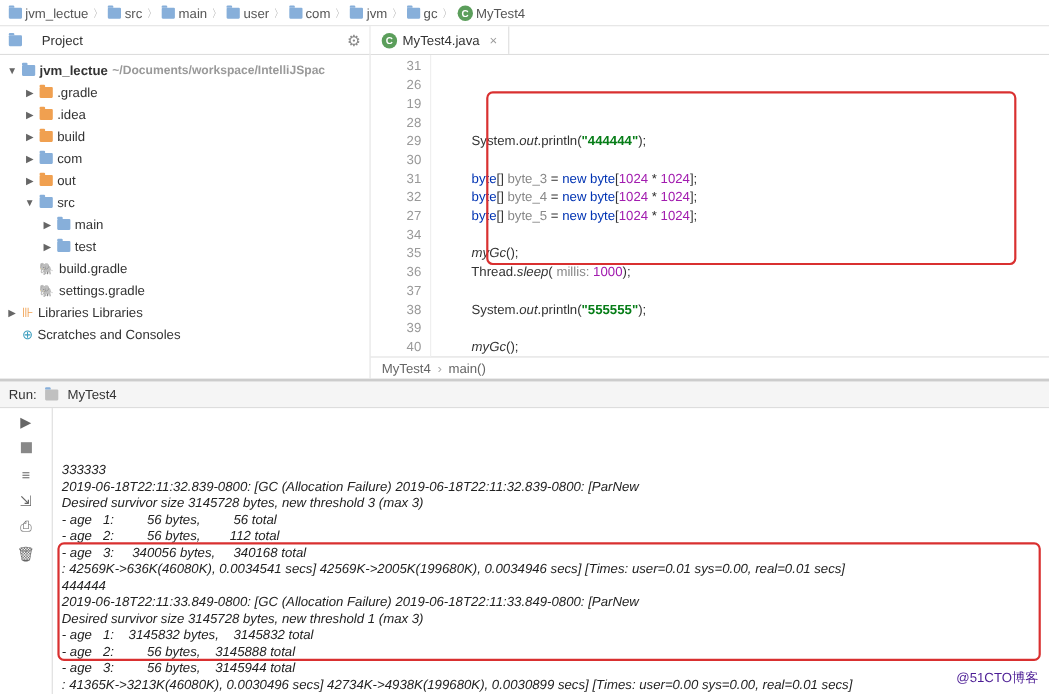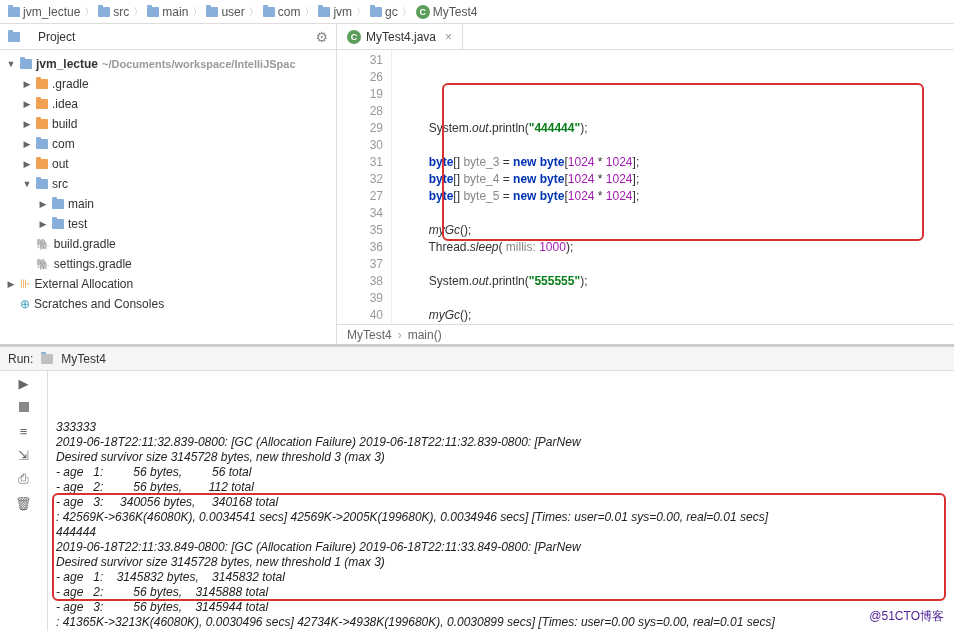--- a/index.html
+++ b/index.html
@@ -23,21 +23,21 @@
 .tree-hint { color: #999; font-size: 11px; font-weight: bold; }
 .indent-1 { padding-left: 22px; } .indent-2 { padding-left: 38px; }
 .editor-panel { flex: 1; background: #fff; display: flex; flex-direction: column; }
 .tab-bar { height: 26px; border-bottom: 1px solid #ddd; display: flex; align-items: center; }
 .tab { height: 100%; padding: 0 10px; display: flex; align-items: center; gap: 5px; border-right: 1px solid #ddd; background: #fff; }
 .tab.active { background: #fff; }
 .editor-body { flex: 1; display: flex; overflow: hidden; position: relative; }
 .gutter { width: 55px; background: #fff; border-right: 1px solid #eee; text-align: right; padding: 2px 8px 2px 0; color: #999; font-family: "Menlo", "Consolas", monospace; font-size: 12px; line-height: 17px; }
 .code { flex: 1; padding: 2px 0 2px 10px; font-family: "Menlo", "Consolas", monospace; font-size: 12px; line-height: 17px; white-space: pre; position: relative; }
 .code-box { position: absolute; border: 2px solid #d93030; border-radius: 6px; left: 50px; right: 30px; }
-.kw { color: #0033b3; font-weight: bold; }
+.kw { color: #0033b3; font-weight: normal; }
 .str { color: #067d17; font-weight: bold; }
 .num { color: #a21caf; }
 .static { font-style: italic; color: #333; }
 .param { color: #888; }
 .breadcrumb-bottom { height: 20px; border-top: 1px solid #ddd; display: flex; align-items: center; padding: 0 10px; color: #666; gap: 6px; }
 .run-panel { border-top: 3px solid #ccc; background: #fff; display: flex; flex-direction: column; height: 287px; }
 .run-header { height: 24px; border-bottom: 1px solid #ddd; display: flex; align-items: center; padding: 0 8px; gap: 8px; background: #f5f5f5; }
 .run-body { display: flex; flex: 1; overflow: hidden; }
 .run-gutter { width: 48px; border-right: 1px solid #ddd; display: flex; flex-direction: column; align-items: center; padding-top: 4px; gap: 8px; }
 .run-gutter .ico { width: 16px; height: 16px; display: flex; align-items: center; justify-content: center; color: #666; font-size: 13px; }
@@ -156,21 +156,21 @@
           </div>
           <div class="tree-row indent-1">
             <span class="tree-arrow"></span>
             <span style="font-size: 11px;">🐘</span>
             <span class="tree-label">settings.gradle</span>
           </div>
         </div>
       <div class="tree-row">
         <span class="tree-arrow">▶</span>
         <span style="color:#f0a050">⊪</span>
-        <span class="tree-label">External Allocation</span>
+        <span class="tree-label">Libraries Libraries</span>
       </div>
       <div class="tree-row">
         <span class="tree-arrow"></span>
         <span style="color:#40a0c0">⊕</span>
         <span class="tree-label">Scratches and Consoles</span>
       </div>
     </div>
   </div>
 
   <div class="editor-panel">

